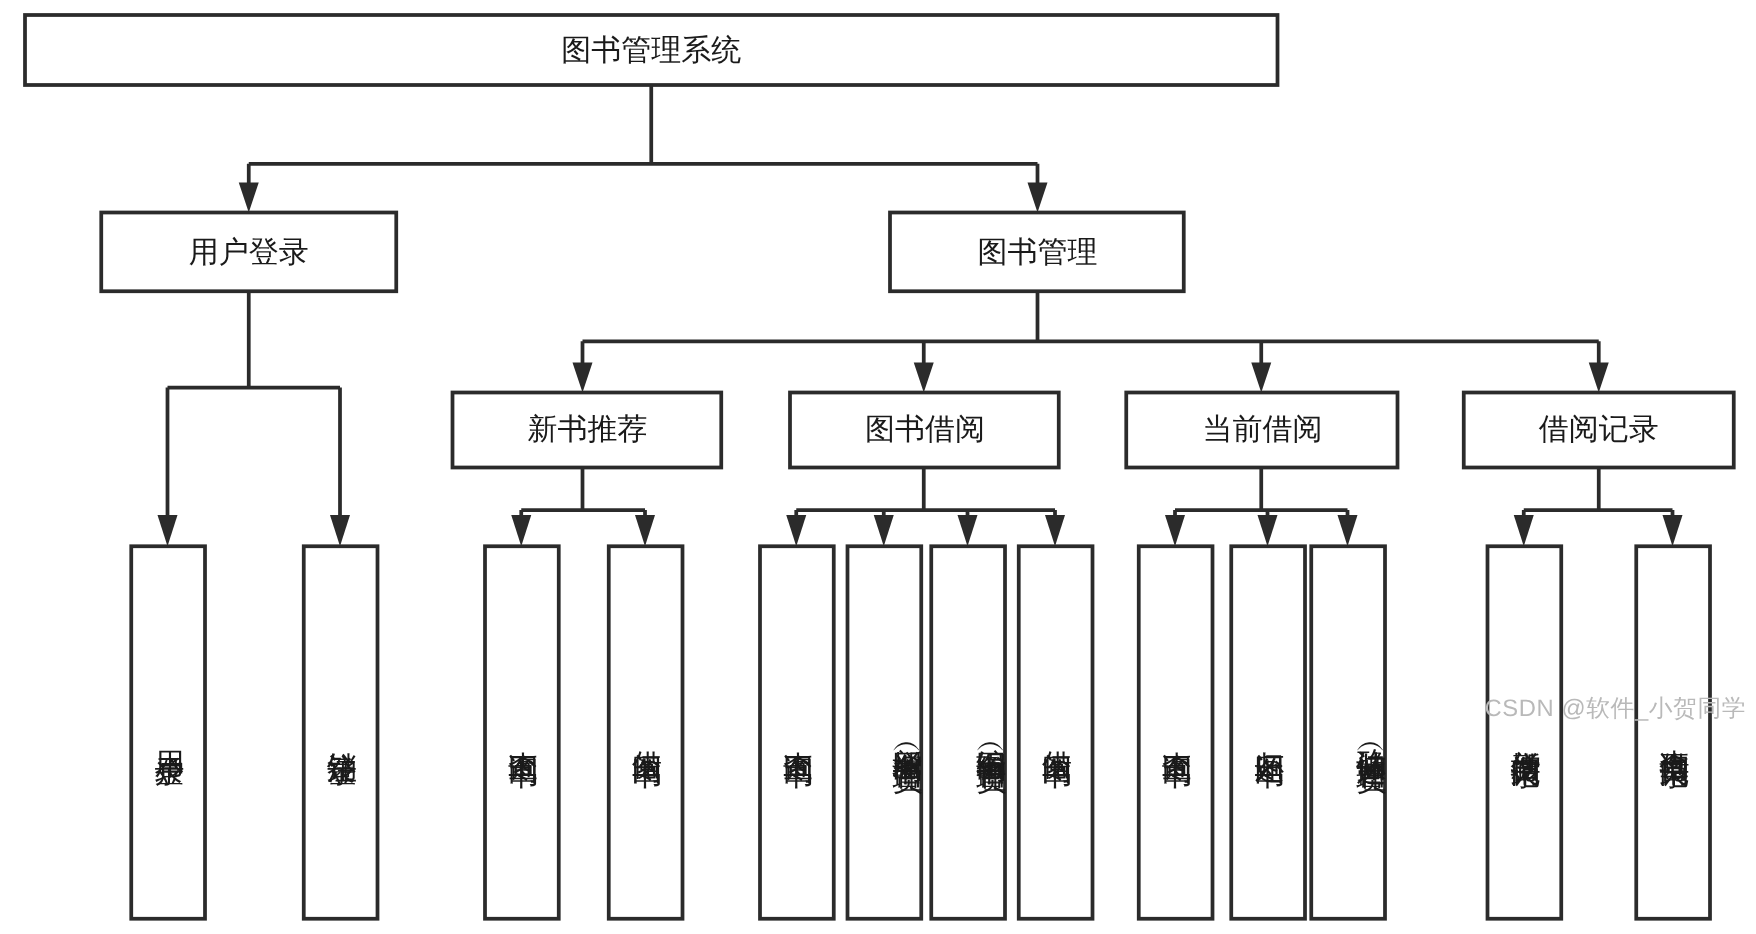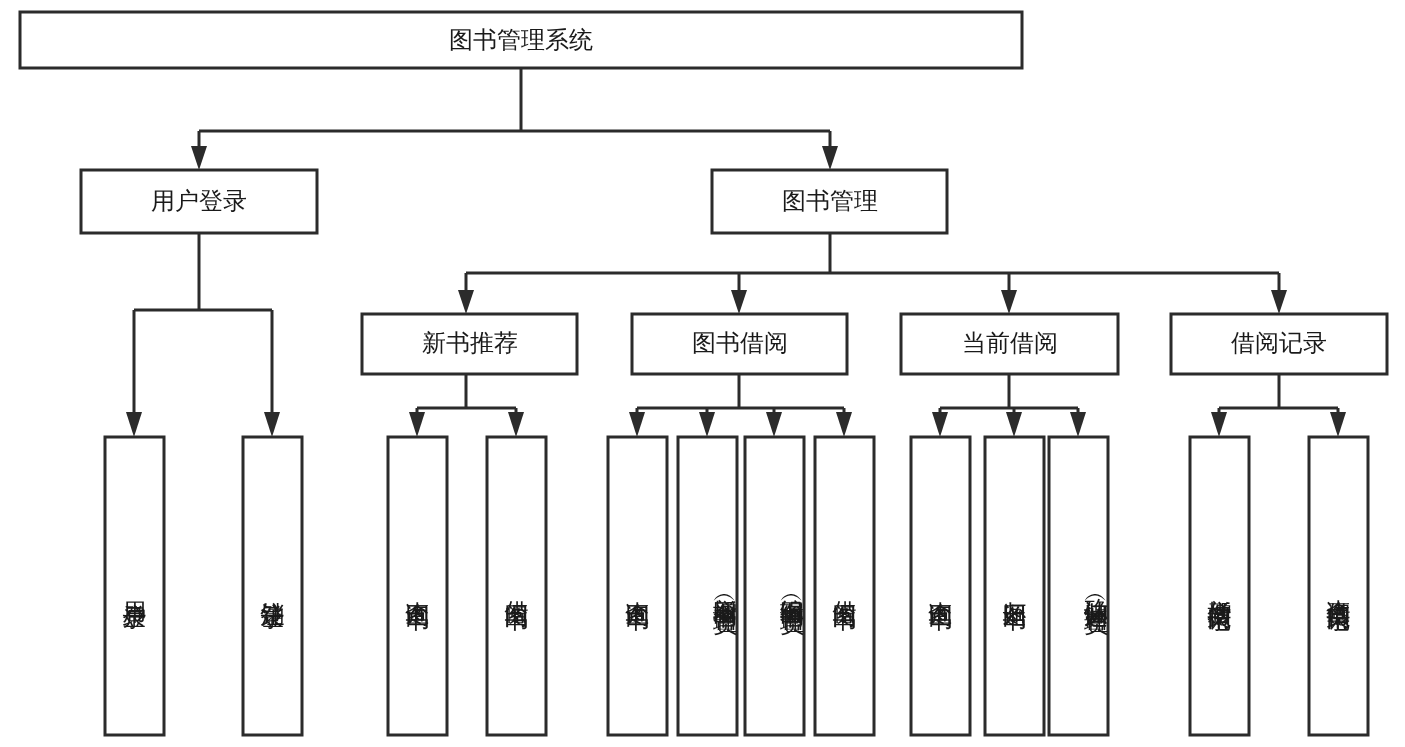--- a/index.html
+++ b/index.html
@@ -274,13 +274,14 @@
       </foreignObject>
     </g>
     <g>
       <rect class="leaf-rect" x="1309" y="437" width="59" height="298"></rect>
       <foreignObject class="leaf-label-fo" x="1309" y="437" width="59" height="298">
         <div xmlns="http://www.w3.org/1999/xhtml" class="leaf-label centered">查询借阅记录</div>
       </foreignObject>
     </g>
   </svg>
 
+  <div id="watermark">CSDN @软件_小贺同学</div>
 </div>
 
 </body></html>

